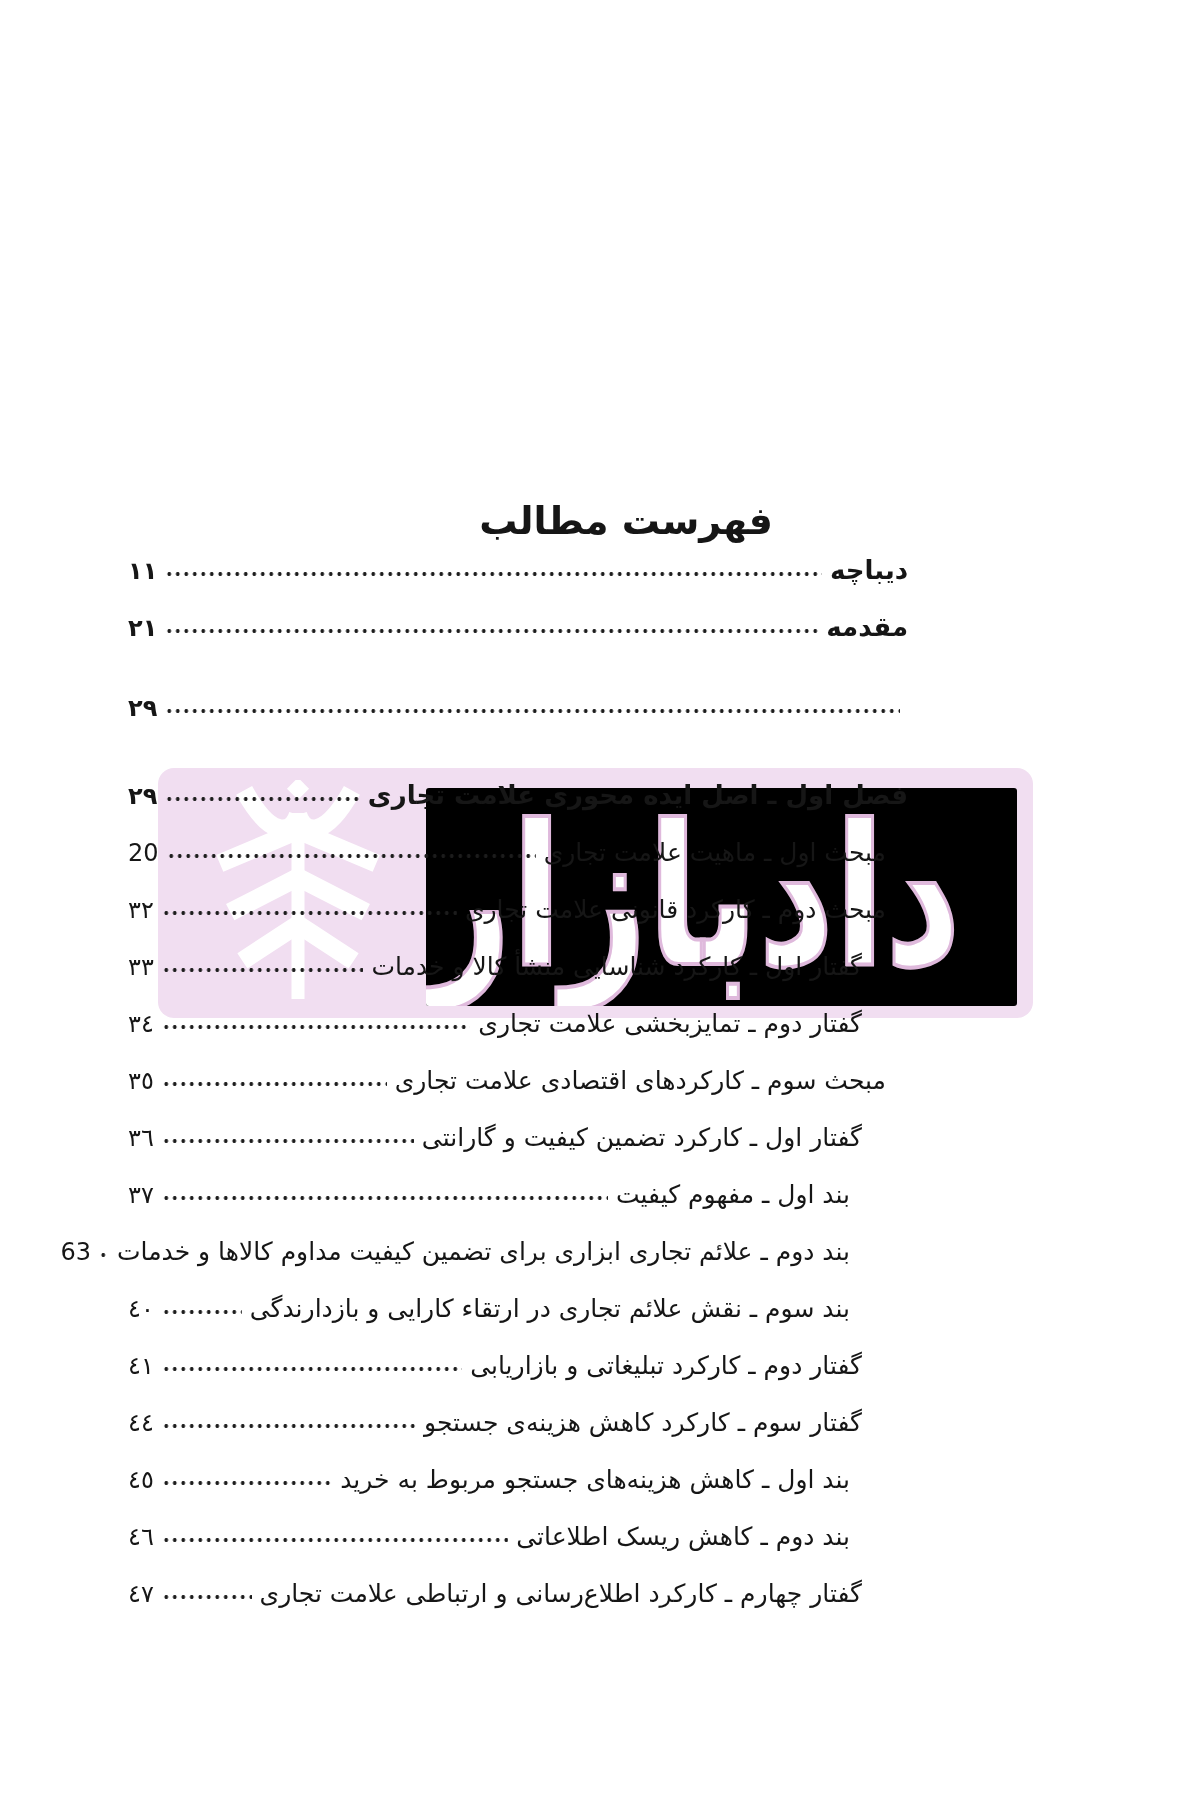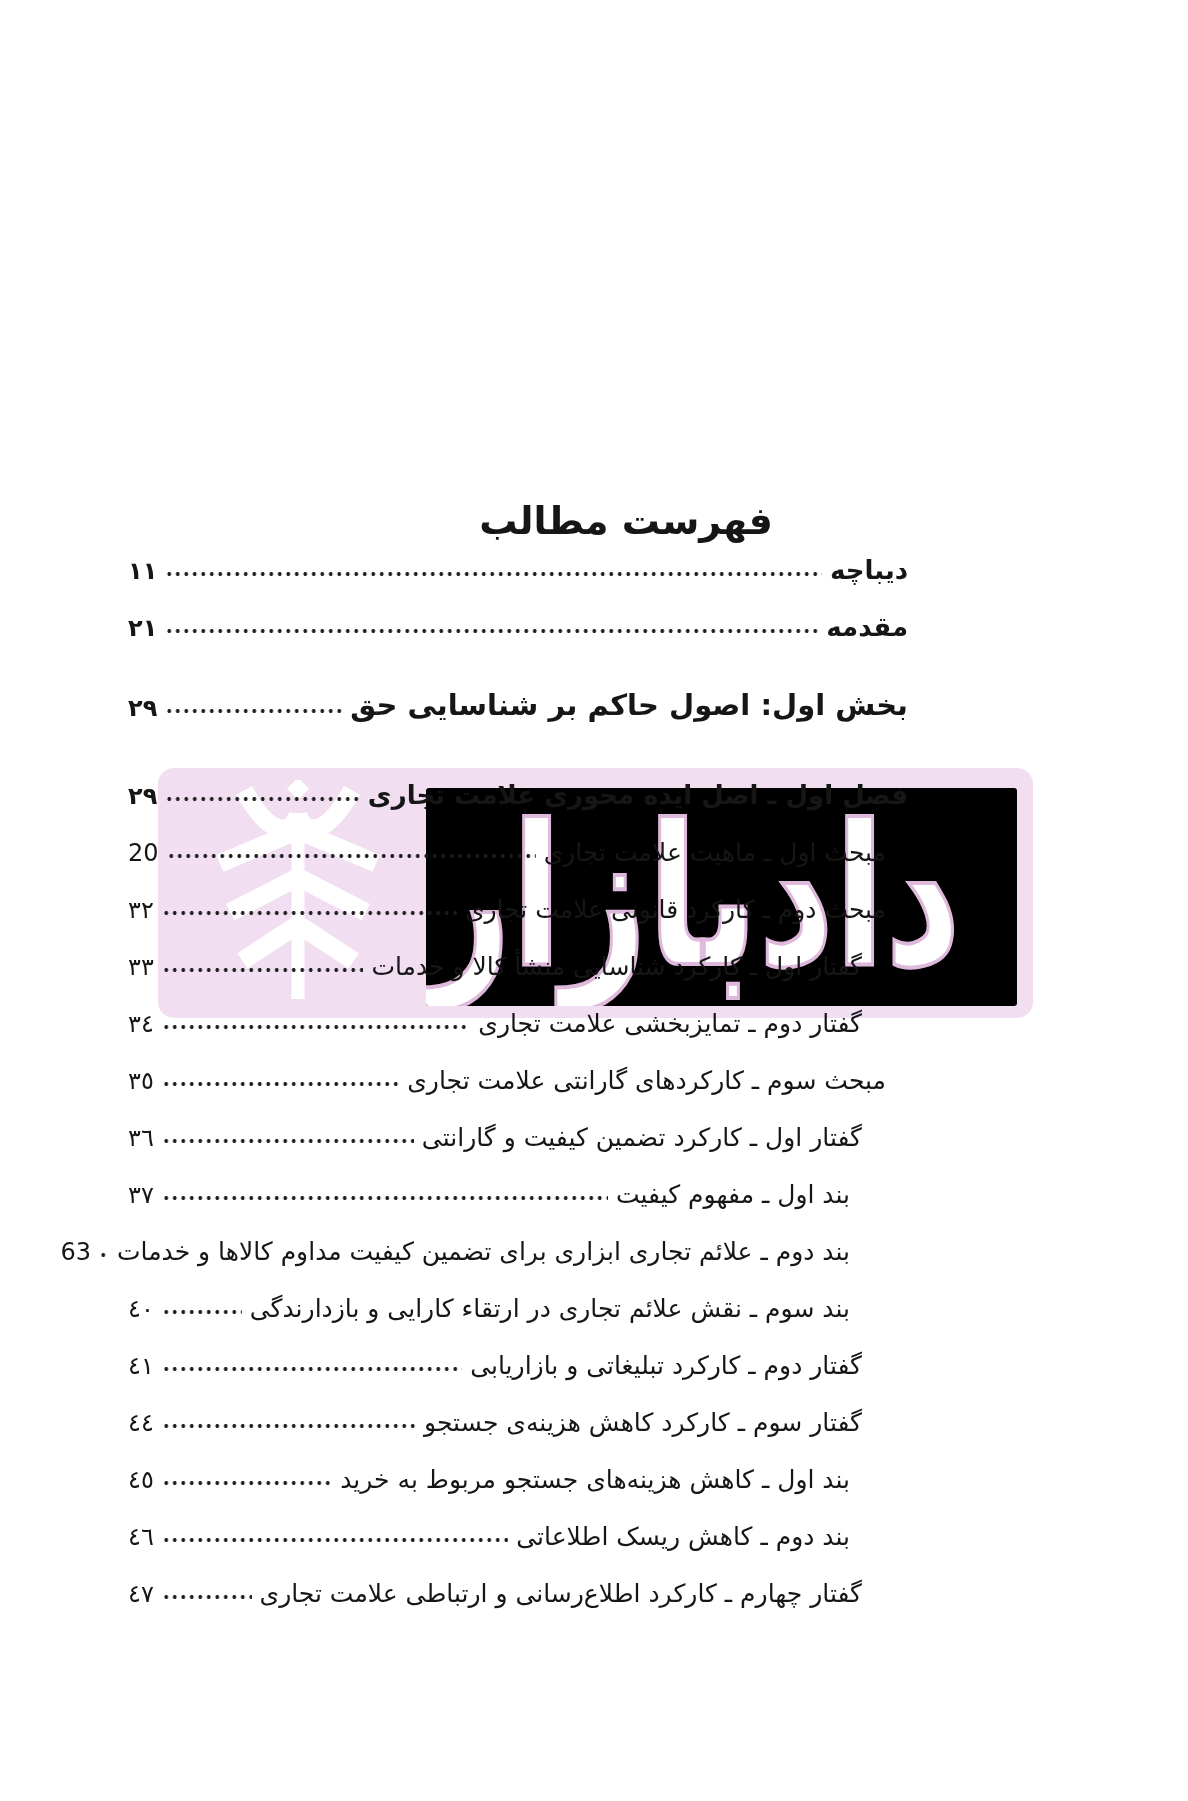--- a/index.html
+++ b/index.html
@@ -84,21 +84,20 @@
       <span class="label">دیباچه</span>
       <span class="leader"></span>
       <span class="pagenum">١١</span>
     </div>
     <div class="toc-row ind-0 style-front">
       <span class="label">مقدمه</span>
       <span class="leader"></span>
       <span class="pagenum">٢١</span>
     </div>
     <div class="toc-row ind-0 style-part">
-      <span class="label">بخش اول: اصول حاکم بر شناسایی حق</span>
       <span class="leader"></span>
       <span class="pagenum">٢٩</span>
     </div>
     <div class="toc-row ind-0 style-chapter">
       <span class="label">فصل اول ـ اصل ایده محوری علامت تجاری</span>
       <span class="leader"></span>
       <span class="pagenum">٢٩</span>
     </div>
     <div class="toc-row ind-1 style-body">
       <span class="label">مبحث اول ـ ماهیت علامت تجاری</span>
@@ -114,21 +113,21 @@
       <span class="label">گفتار اول ـ کارکرد شناسایی منشأ کالا و خدمات</span>
       <span class="leader"></span>
       <span class="pagenum">٣٣</span>
     </div>
     <div class="toc-row ind-2 style-body">
       <span class="label">گفتار دوم ـ تمایزبخشی علامت تجاری</span>
       <span class="leader"></span>
       <span class="pagenum">٣٤</span>
     </div>
     <div class="toc-row ind-1 style-body">
-      <span class="label">مبحث سوم ـ کارکردهای گارانتی علامت تجاری</span>
+      <span class="label">مبحث سوم ـ کارکردهای اقتصادی علامت تجاری</span>
       <span class="leader"></span>
       <span class="pagenum">٣٥</span>
     </div>
     <div class="toc-row ind-2 style-body">
       <span class="label">گفتار اول ـ کارکرد تضمین کیفیت و گارانتی</span>
       <span class="leader"></span>
       <span class="pagenum">٣٦</span>
     </div>
     <div class="toc-row ind-3 style-body">
       <span class="label">بند اول ـ مفهوم کیفیت</span>

